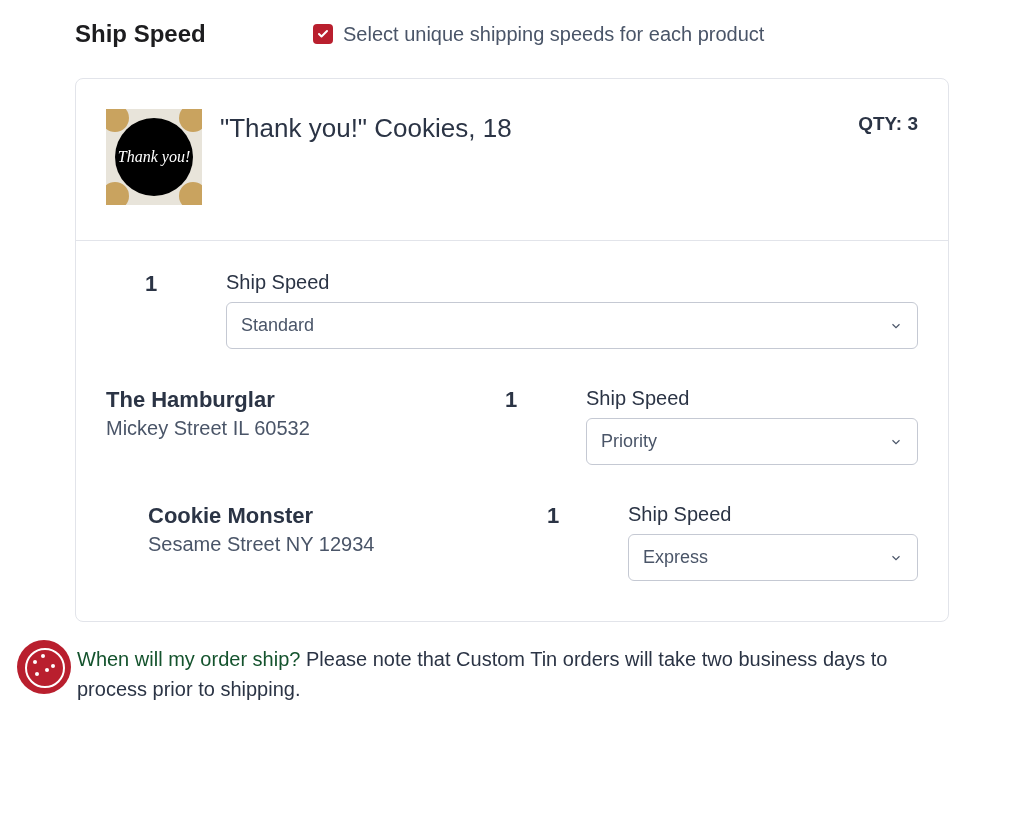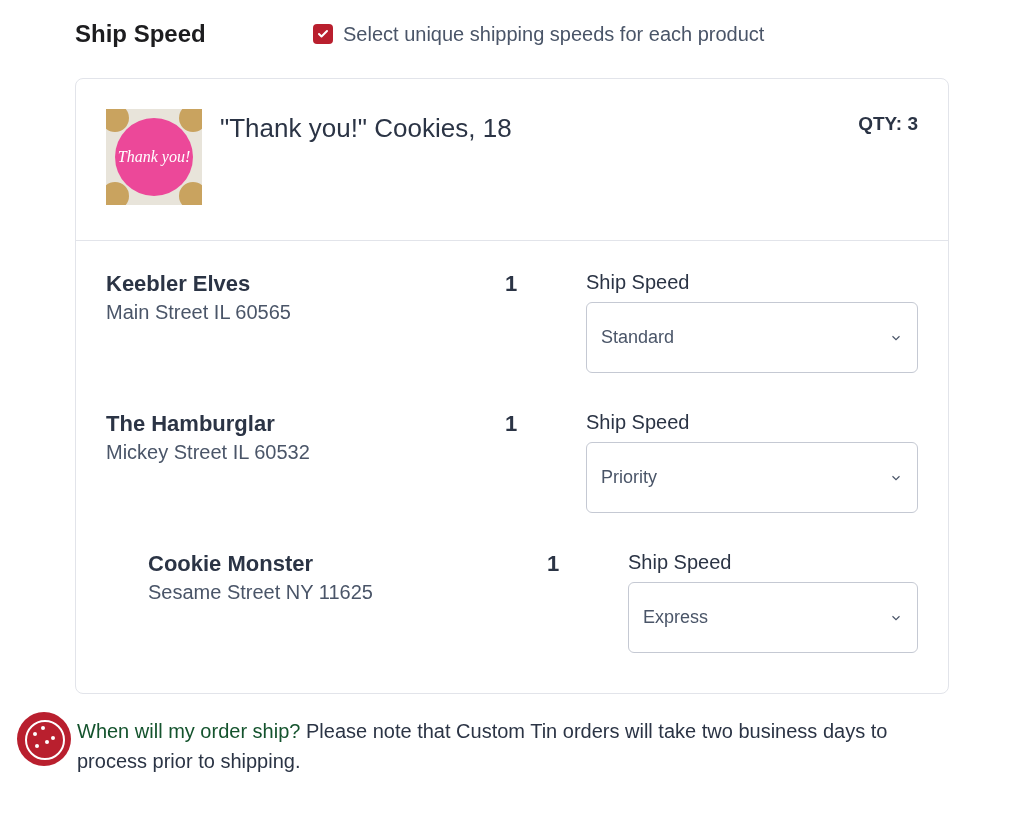--- a/index.html
+++ b/index.html
@@ -63,21 +63,21 @@
       height: 96px;
       background: #e8e4da;
       position: relative;
       flex-shrink: 0;
       overflow: hidden;
     }
     .cookie-circle {
       position: absolute;
       width: 78px;
       height: 78px;
-      background: #ec4899;
+      background: #000000;
       border-radius: 50%;
       top: 50%;
       left: 50%;
       transform: translate(-50%, -50%);
       display: flex;
       align-items: center;
       justify-content: center;
       font-family: cursive;
       color: #fff;
       font-size: 16px;
@@ -142,21 +142,21 @@
     }
     .ship-speed-label {
       font-size: 20px;
       color: #2b3445;
       margin-bottom: 8px;
     }
     .select-wrap {
       position: relative;
       border: 1px solid #c5c9d3;
       border-radius: 6px;
-      padding: 24px 14px;
+      padding: 12px 14px;
       cursor: pointer;
       display: flex;
       justify-content: space-between;
       align-items: center;
     }
     .select-value {
       font-size: 18px;
       color: #4a5568;
     }
     .chevron {
@@ -226,24 +226,20 @@
           <div class="cookie-bg c4"></div>
         <div class="cookie-circle">Thank you!</div>
       </div>
       <div class="product-name">"Thank you!" Cookies, 18</div>
       <div class="qty-label">QTY: 3</div>
     </div>
 
     <div class="recipients">
 
       <div class="recipient-row">
-        <div class="recipient-info">
-          <div class="recipient-name">Keebler Elves</div>
-          <div class="recipient-address">Main Street IL 60565</div>
-        </div>
         <div class="recipient-qty">1</div>
         <div class="ship-speed-col">
           <div class="ship-speed-label">Ship Speed</div>
           <div class="select-wrap">
             <span class="select-value">Standard</span>
             <span class="chevron"><svg viewBox="0 0 24 24" fill="none" stroke-width="2">
                   <polyline points="6 9 12 15 18 9"></polyline>
                 </svg></span>
           </div>
         </div>
@@ -262,21 +258,21 @@
             <span class="chevron"><svg viewBox="0 0 24 24" fill="none" stroke-width="2">
                   <polyline points="6 9 12 15 18 9"></polyline>
                 </svg></span>
           </div>
         </div>
       </div>
 
       <div class="recipient-row">
         <div class="recipient-info">
           <div class="recipient-name">Cookie Monster</div>
-          <div class="recipient-address">Sesame Street NY 11625</div>
+          <div class="recipient-address">Sesame Street NY 12934</div>
         </div>
         <div class="recipient-qty">1</div>
         <div class="ship-speed-col">
           <div class="ship-speed-label">Ship Speed</div>
           <div class="select-wrap">
             <span class="select-value">Express</span>
             <span class="chevron"><svg viewBox="0 0 24 24" fill="none" stroke-width="2">
                   <polyline points="6 9 12 15 18 9"></polyline>
                 </svg></span>
           </div>

